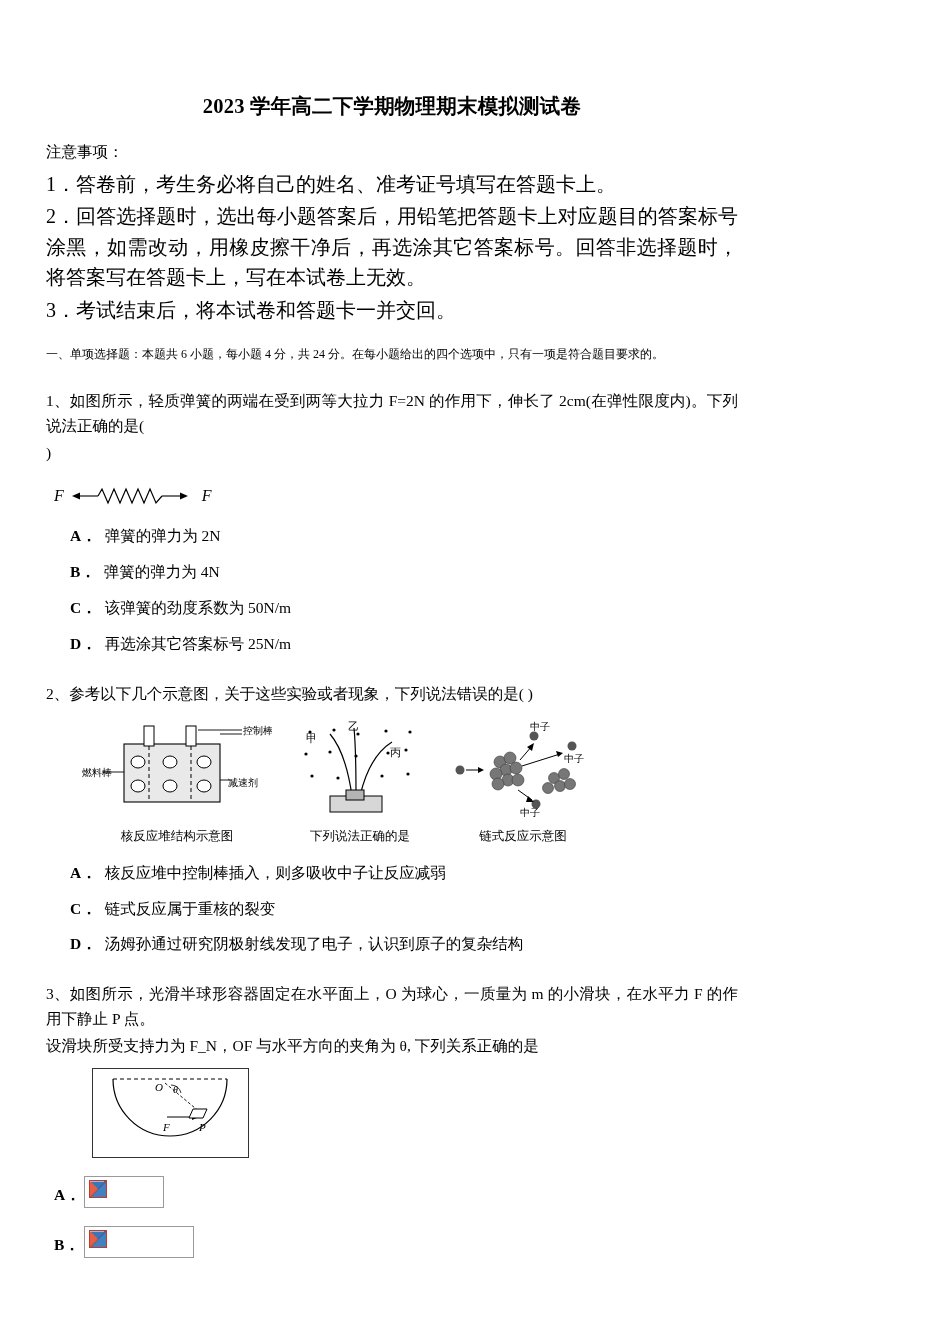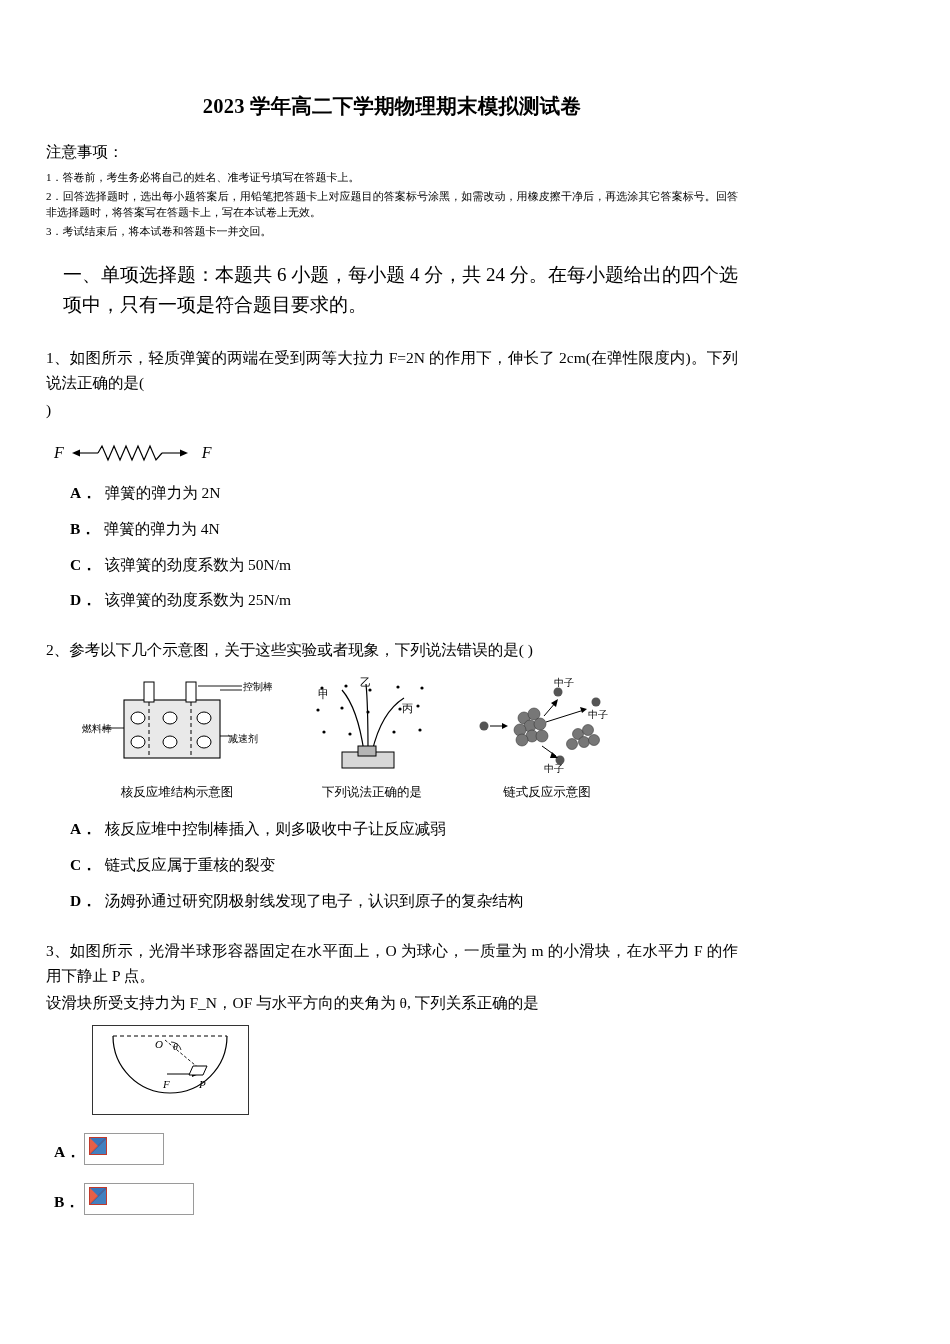--- a/index.html
+++ b/index.html
@@ -26,29 +26,29 @@
     font-weight: bold;
     margin: 0 0 22px 0;
     letter-spacing: 0.2px;
   }
   .notice-title {
     font-size: 15.5px;
     font-weight: normal;
     margin: 0 0 6px 0;
   }
   .notice-line {
-    font-size: 11px;
+    font-size: 20px;
     line-height: 1.52;
     margin: 0 0 2px 0;
     text-align: justify;
   }
   .section-head {
-    font-size: 19px;
+    font-size: 12px;
     line-height: 1.6;
-    margin: 20px 0 6px 17px;
+    margin: 20px 0 6px 0;
     text-align: justify;
   }
   .q-text {
     font-size: 15.5px;
     line-height: 1.62;
     margin: 24px 0 2px 0;
     text-align: justify;
   }
   .q-text-cont {
     font-size: 15.5px;
@@ -77,21 +77,21 @@
     font-style: italic;
     font-size: 16px;
     font-family: "Liberation Serif", serif;
   }
 
   
   .fig-row {
     margin: 14px 0 16px 36px;
     display: flex;
     align-items: flex-end;
-    gap: 30px;
+    gap: 18px;
   }
   .fig-cell {
     text-align: center;
     font-size: 12.5px;
     font-family: "Liberation Sans", sans-serif;
   }
   .fig-cap {
     margin-top: 5px;
     font-size: 12.5px;
     white-space: nowrap;
@@ -179,21 +179,21 @@
       <polyline points="30,14 34,7 40,21 46,7 52,21 58,7 64,21 70,7 76,21 82,7 88,21 94,14" fill="none" stroke="#000" stroke-width="1.2"></polyline>
       <line x1="94" y1="14" x2="118" y2="14" stroke="#000" stroke-width="1.1"></line>
       <polygon points="120,14 112,10.5 112,17.5" fill="#000"></polygon>
     </svg>
     <span class="flab">F</span>
   </div>
 
   <div class="opt"><span class="lab">A．</span><span>弹簧的弹力为 2N</span></div>
   <div class="opt"><span class="lab">B．</span><span>弹簧的弹力为 4N</span></div>
   <div class="opt"><span class="lab">C．</span><span>该弹簧的劲度系数为 50N/m</span></div>
-  <div class="opt"><span class="lab">D．</span><span>该弹簧的劲度系数为 25N/m</span></div>
+  <div class="opt"><span class="lab">D．</span><span>再选涂其它答案标号 25N/m</span></div>
 
   <p class="q-text"><span>2、</span><span>参考以下几个示意图，关于这些实验或者现象，下列说法错误的是(          )</span></p>
 
   <div class="fig-row">
 
     <div class="fig-cell">
       <svg width="190" height="100" viewBox="0 0 190 100">
         <rect x="42" y="24" width="96" height="58" fill="#e9e9e9" stroke="#000" stroke-width="1.1"></rect>
         <rect x="62" y="6" width="10" height="20" fill="#fff" stroke="#000" stroke-width="1"></rect>
         <rect x="104" y="6" width="10" height="20" fill="#fff" stroke="#000" stroke-width="1"></rect>

